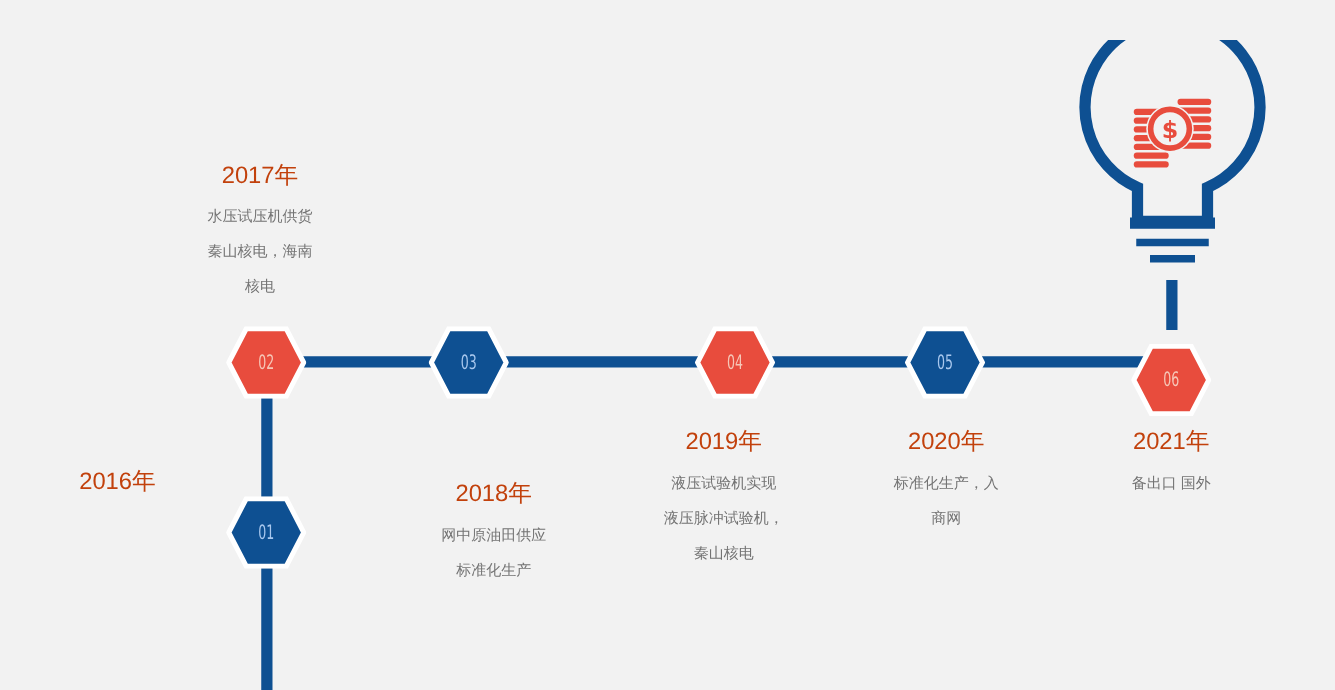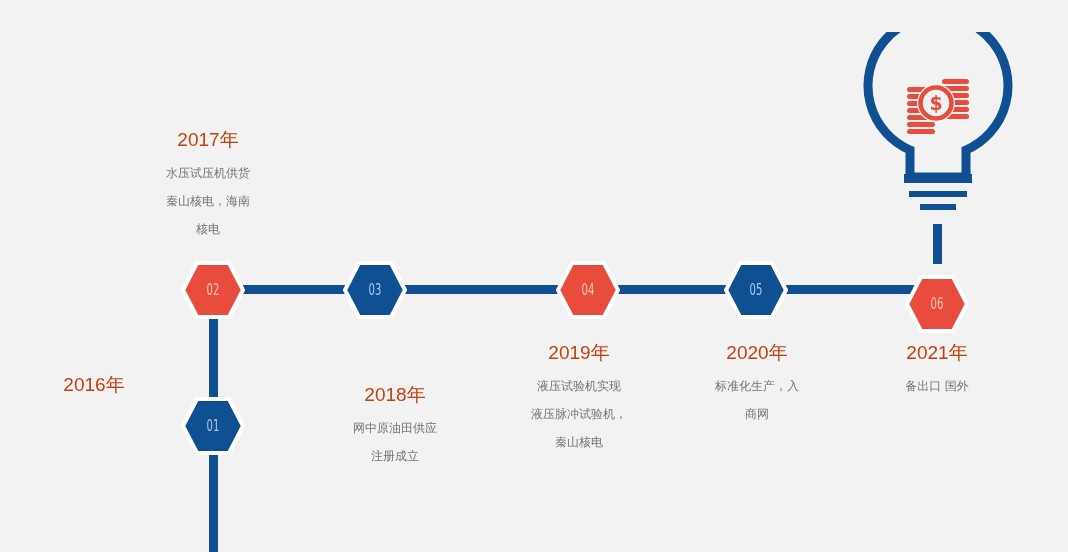--- a/index.html
+++ b/index.html
@@ -100,21 +100,21 @@
     <div>水压试压机供货</div>
     <div>秦山核电，海南</div>
     <div>核电</div>
   </div>
 </div>
 
 <div class="block" style="left:320px; top:340px;margin-top:42px;">
   <div class="year">2018年</div>
   <div class="desc">
     <div>网中原油田供应</div>
-    <div>注册成立</div>
+    <div>标准化生产</div>
   </div>
 </div>
 
 <div class="block" style="left:499px; top:340px; width:160px;">
   <div class="year">2019年</div>
   <div class="desc">
     <div>液压试验机实现</div>
     <div>液压脉冲试验机，</div>
     <div>秦山核电</div>
   </div>

